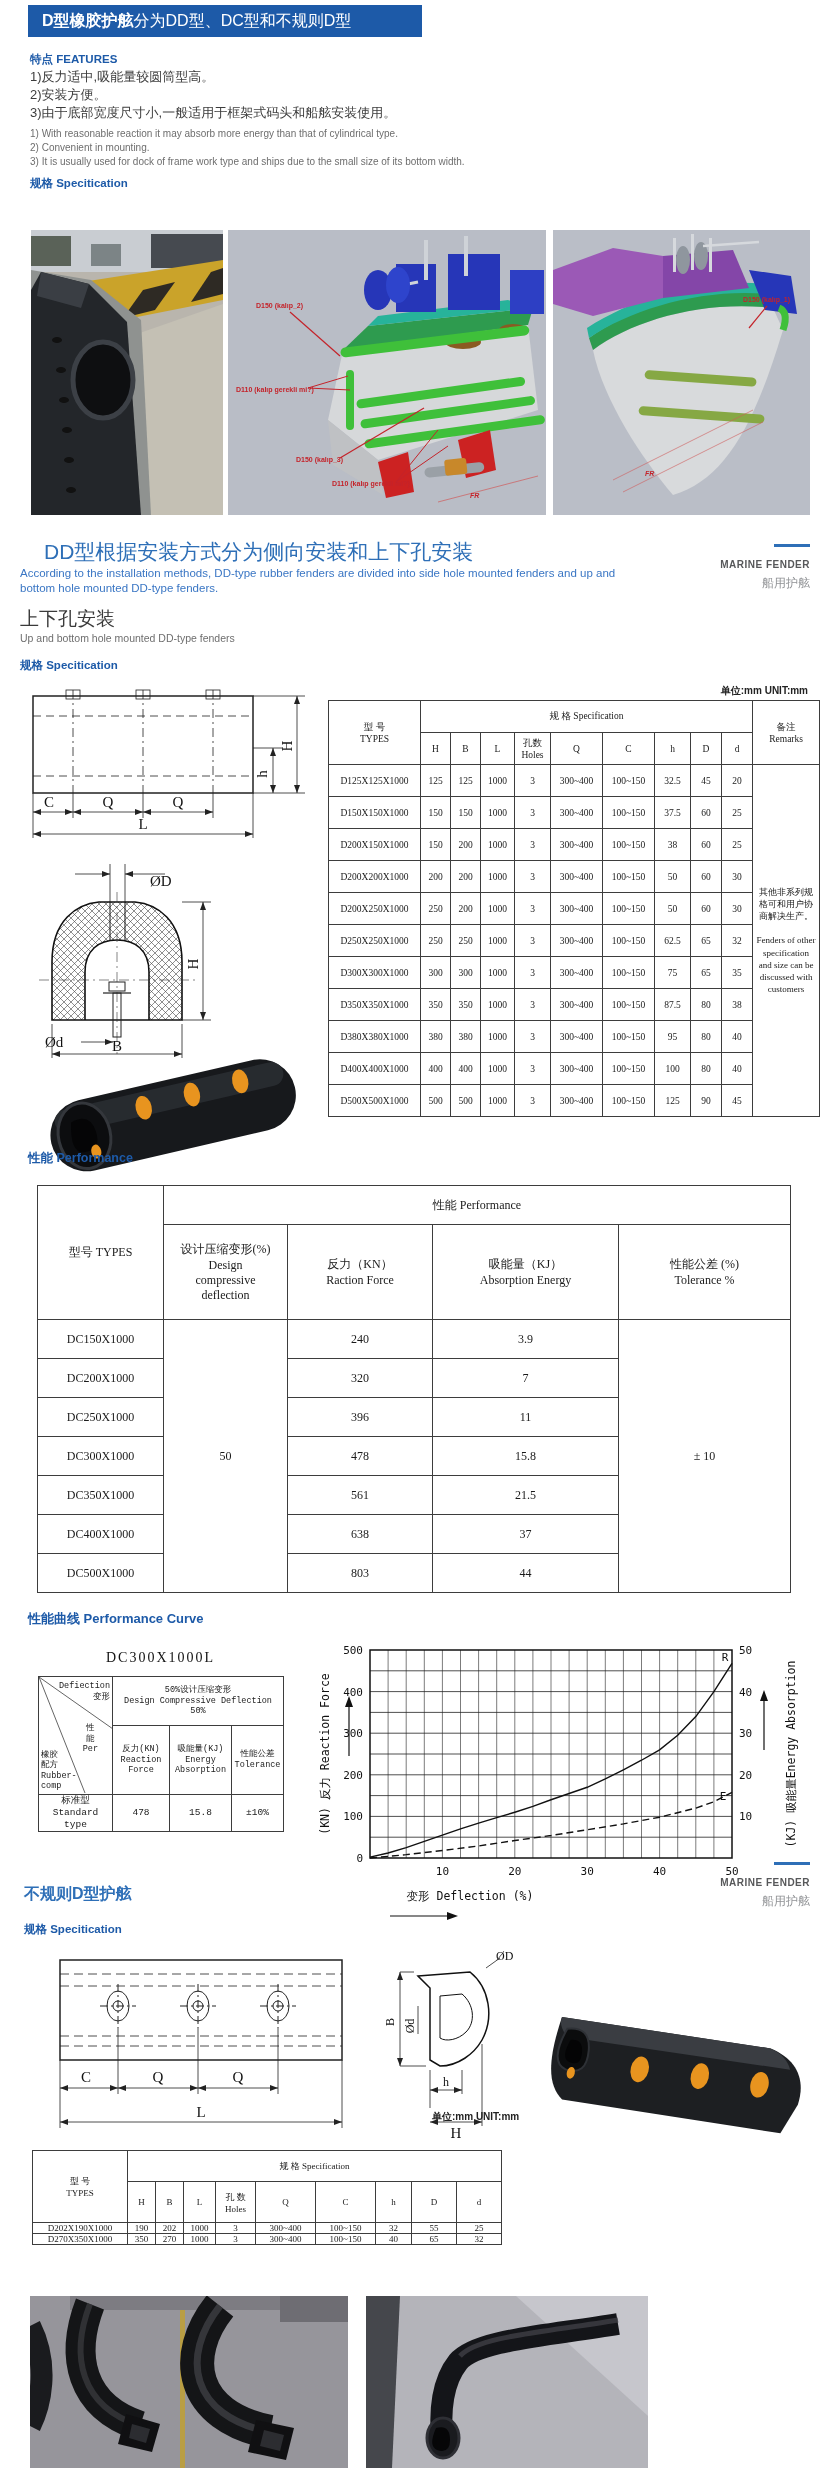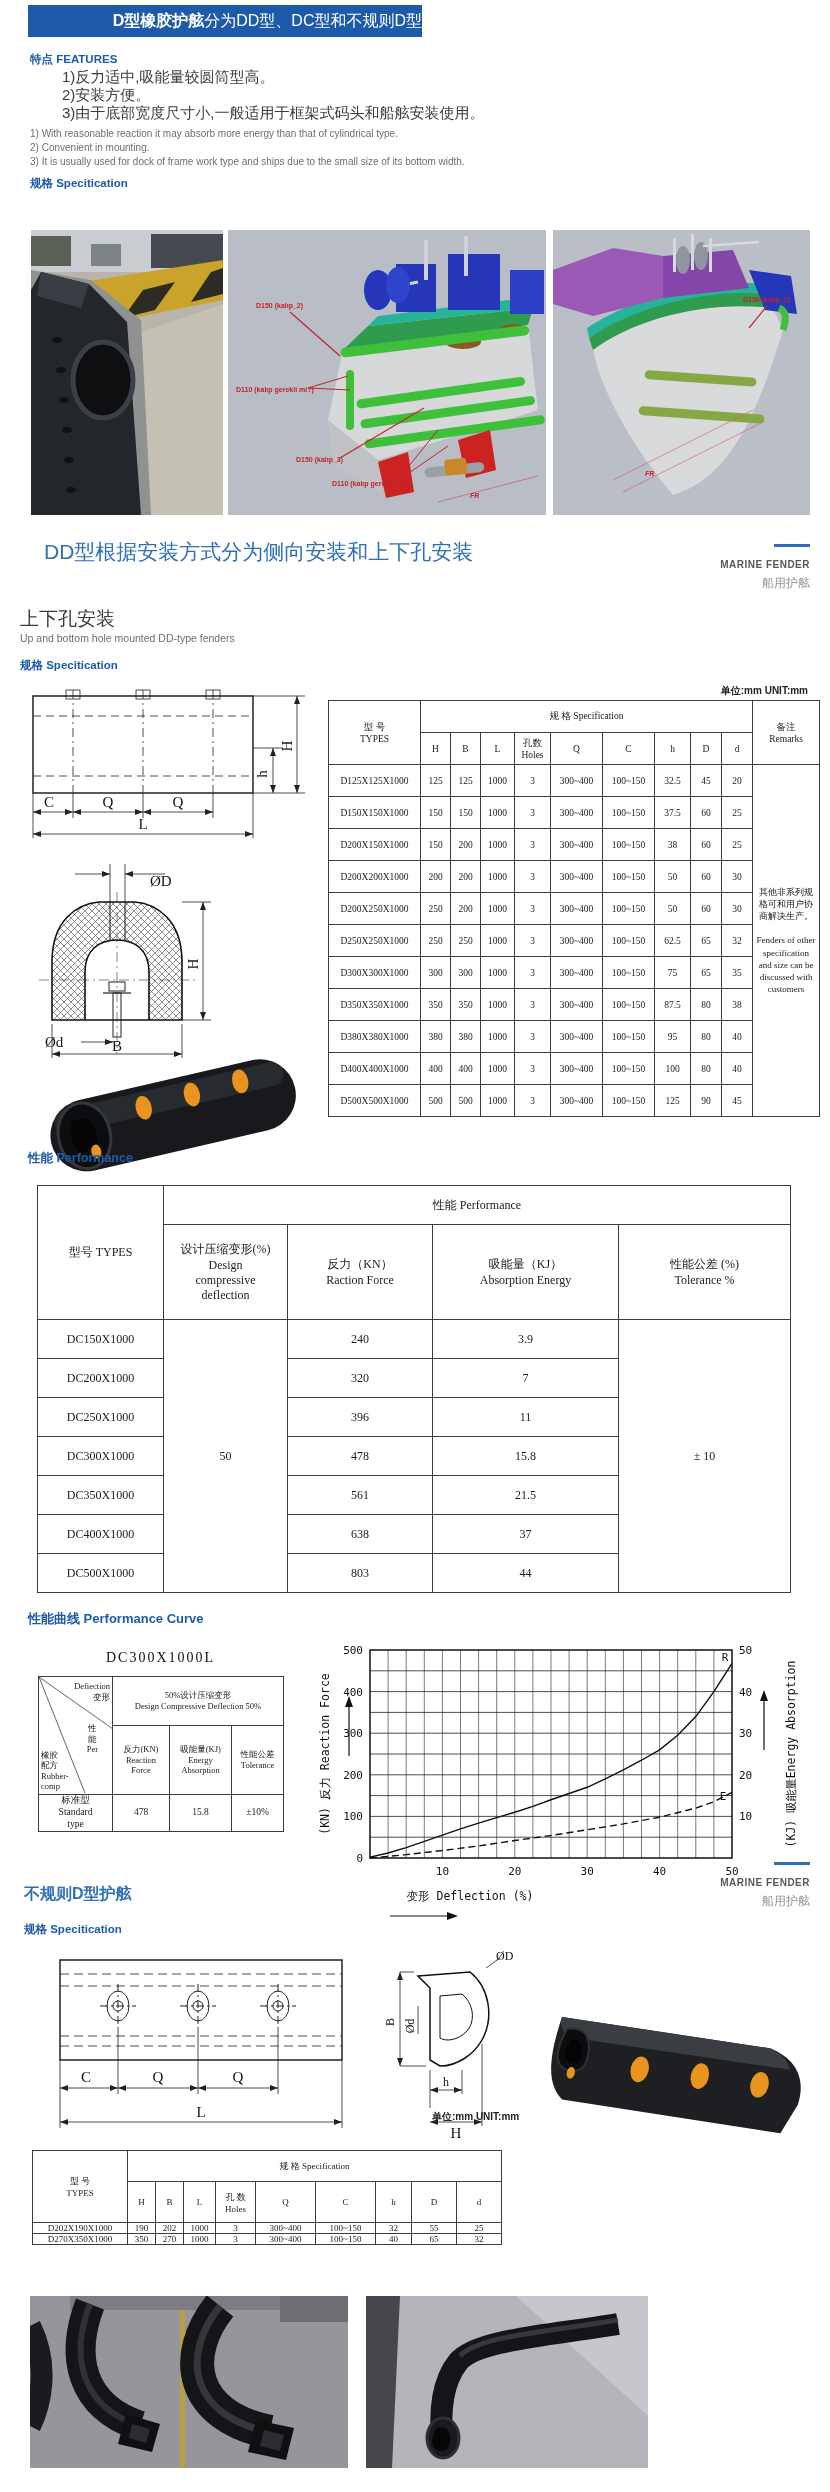--- a/index.html
+++ b/index.html
@@ -2,59 +2,59 @@
 <html><head>
 <meta charset="utf-8">
 <style>
   html,body{margin:0;padding:0;background:#fff;}
   .page{position:relative;width:830px;height:2492px;background:#fff;overflow:hidden;
         font-family:"Liberation Sans",sans-serif;color:#333;}
   .abs{position:absolute;}
   .title-bar{background:#1d5aa8;color:#fff;font-size:16px;line-height:32px;padding-left:14px;}
   .title-bar b{font-weight:bold;}
   .blue-label{color:#1d5aa8;font-weight:bold;font-size:11.5px;}
-  .zh-line{font-size:15px;color:#3c3c3c;line-height:18px;margin-left:32px;}
+  .zh-line{font-size:13px;color:#3c3c3c;line-height:18px;}
   .en-line{font-size:10px;color:#6e6e6e;line-height:14px;}
   .big-blue{color:#2e6fb7;font-size:21px;}
   .sub-blue{color:#3a76c4;font-size:11.5px;line-height:15px;}
   .dark-head{color:#3a3a3a;font-size:19px;}
   .gray-sub{color:#6e6e6e;font-size:10.5px;}
   .unit{font-size:10px;color:#222;font-weight:bold;}
   .logo{text-align:right;line-height:1.2;}
   .logo .bar{display:inline-block;width:36px;height:3px;background:#2e6fb7;margin-bottom:2px;}
   .logo .nm{font-size:10px;font-weight:bold;color:#57585a;letter-spacing:.5px;}
   .logo .sb{font-size:12px;color:#909295;}
   table.spec{border-collapse:collapse;table-layout:fixed;
      font-family:"Liberation Serif","DejaVu Serif",serif;color:#1a1a1a;}
   table.spec td,table.spec th{border:1px solid #3d3d3d;text-align:center;vertical-align:middle;
      font-weight:normal;white-space:pre-line;padding:0 1px;}
   #dd-table{font-size:9.5px;}
   #dd-table td,#dd-table th{height:31px;}
   #dd-table .remarkcell{font-size:9px;overflow-wrap:anywhere;line-height:1.35;padding:0 3px;margin-top:32px;}
   #perf-table{font-size:12px;}
   #perf-table td{height:38px;}
   #irr-table{font-size:9px;}
-  #info-table{font-size:8.5px;font-family:Liberation Serif, serif;}
+  #info-table{font-size:8.5px;font-family:Liberation Mono, monospace;}
   #info-table td{line-height:1.25;}
   .corner{position:relative;}
   .corner svg{position:absolute;left:0;top:0;}
   .corner span{position:absolute;white-space:pre-line;}
   .ctick{font-family:"DejaVu Sans Mono",monospace;font-size:11px;fill:#111;}
   .ctitle{font-family:"DejaVu Sans Mono",monospace;font-size:11.5px;fill:#111;}
   .dimtxt{font-family:"Liberation Serif",serif;font-size:15px;fill:#111;}
   .dimtxt2{font-family:"Liberation Serif",serif;font-size:12px;fill:#111;}
   .annot{font-size:7px;font-weight:bold;fill:#c4232a;}
   figure{margin:0;}
 </style>
 </head>
 <body>
 
 <div class="page">
 
-  <div class="abs title-bar" style="left:28px;top:5px;width:380px;height:32px;text-align:right;">
+  <div class="abs title-bar" style="left:28px;top:5px;width:380px;height:32px;">
     <b>D型橡胶护舷</b><span>分为DD型、DC型和不规则D型</span>
   </div>
 
   <div class="abs blue-label" style="left:30px;top:52px;">特点 FEATURES</div>
   <div class="abs" style="left:30px;top:68px;">
     <div class="zh-line">1)反力适中,吸能量较圆筒型高。</div>
     <div class="zh-line">2)安装方便。</div>
     <div class="zh-line">3)由于底部宽度尺寸小,一般适用于框架式码头和船舷安装使用。</div>
   </div>
   <div class="abs" style="left:30px;top:127px;">
@@ -155,20 +155,21 @@
       <text x="92" y="246" class="annot" style="font-style:italic">FR</text>
     </svg>
   </figure>
 
   <div class="abs big-blue" style="left:20px;top:538px;margin-left:24px;">DD型根据安装方式分为侧向安装和上下孔安装</div>
   <div class="abs logo" style="right:20px;top:534px;">
     <span class="bar"></span><br>
     <span class="nm">MARINE FENDER</span><br>
     <span class="sb">船用护舷</span>
   </div>
+  <div class="abs sub-blue" style="left:20px;top:566px;width:610px;">According to the installation methods, DD-type rubber fenders are divided into side hole mounted fenders and up and bottom hole mounted DD-type fenders.</div>
   <div class="abs dark-head" style="left:20px;top:606px;">上下孔安装</div>
   <div class="abs gray-sub" style="left:20px;top:632px;">Up and bottom hole mounted DD-type fenders</div>
   <div class="abs blue-label" style="left:20px;top:658px;">规格 Specitication</div>
   <div class="abs unit" style="right:22px;top:684px;">单位:mm UNIT:mm</div>
 
   <figure class="abs" style="left:5px;top:688px;">
     <svg width="318" height="172">
       <rect x="28" y="8" width="220" height="97" fill="none" stroke="#222" stroke-width="1.5"></rect>
       <line x1="28" y1="28" x2="248" y2="28" stroke="#222" stroke-width=".8" stroke-dasharray="8 5"></line>
       <line x1="28" y1="88" x2="248" y2="88" stroke="#222" stroke-width=".8" stroke-dasharray="8 5"></line>

